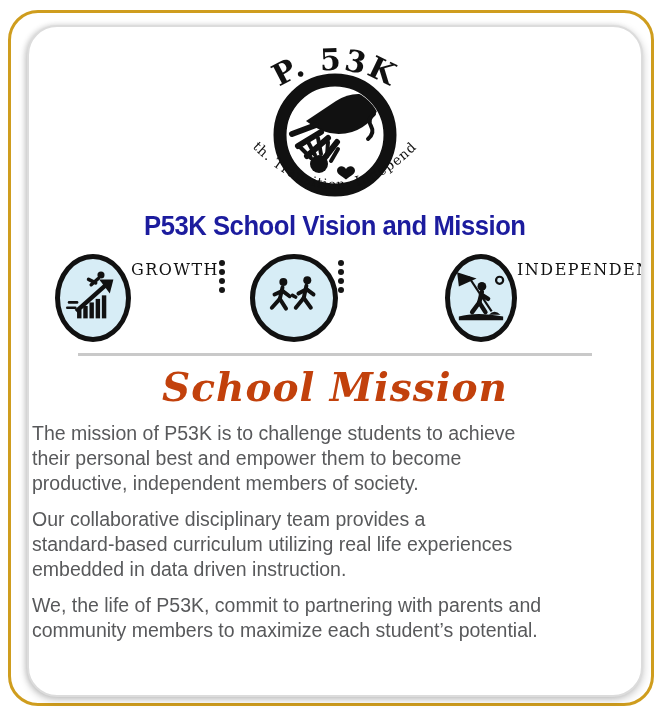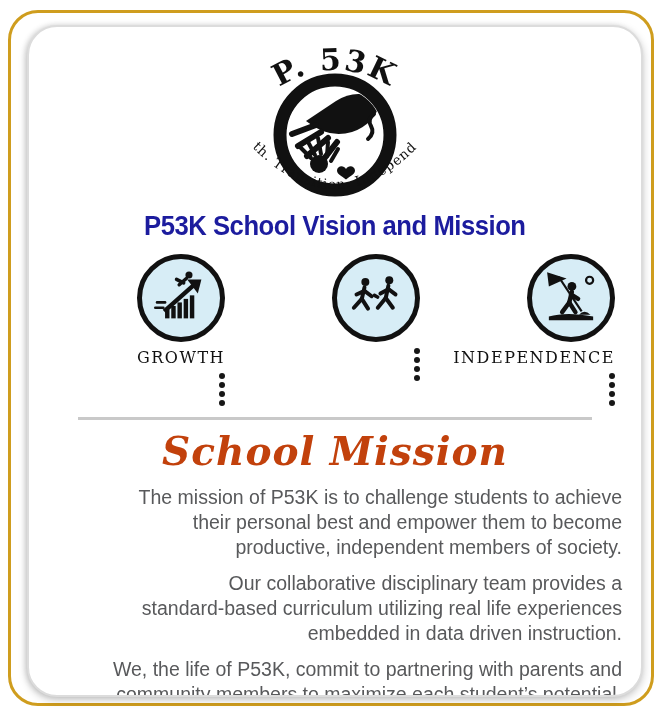--- a/index.html
+++ b/index.html
@@ -10,34 +10,34 @@
               border-radius:30px;}
   .card{position:absolute;left:27px;top:25px;width:616px;height:672px;
         box-sizing:border-box;background:#fff;border:2px solid #dcdcdc;
         border-radius:30px;box-shadow:0 3px 8px rgba(0,0,0,.22), -2px 0 5px rgba(0,0,0,.10);
         display:flex;flex-direction:column;align-items:center;overflow:hidden;}
   .logo-wrap{margin-top:8px;width:190px;height:172px;flex:0 0 auto;}
   .heading{margin:4px 0 0 0;font-size:27px;font-weight:bold;
            color:var(--accent,#1c1c9e);letter-spacing:-.5px;
            transform:scaleX(.95);transform-origin:center;}
   .pillars{margin-top:12px;width:560px;display:flex;justify-content:space-between;}
-  .pillar{display:flex;flex-direction:column;align-items:flex-end;width:170px;}
+  .pillar{display:flex;flex-direction:row;align-items:flex-start;width:170px;}
   .icon-circle{width:88px;height:88px;box-sizing:border-box;border:5px solid #111;
                border-radius:50%;background:var(--iconfill,#d7edf6);
                display:flex;align-items:center;justify-content:center;}
   .pillar-label{margin-top:6px;font-family:"DejaVu Serif","Liberation Serif",serif;
                 font-size:16px;letter-spacing:1.5px;color:#111;white-space:nowrap;}
   .dots{margin-top:6px;display:flex;flex-direction:column;align-items:center;gap:3px;}
   .dots i{display:block;width:6px;height:6px;border-radius:50%;background:#161616;}
   .divider{margin-top:11px;width:514px;height:3px;background:#c9c9c9;flex:0 0 auto;}
   .mission-title{margin:8px 0 0 0;font-family:"DejaVu Serif","Liberation Serif",serif;
                  font-style:italic;font-weight:bold;font-size:39px;color:#c2410c;
                  letter-spacing:1px;}
-  .mission-p{margin:11px 0 0 0;width:100%;box-sizing:border-box;padding:0 19px;
-             text-align:right;white-space:pre-line;font-size:19.5px;line-height:25px;
+  .mission-p{margin:11px 0 0 0;width:100%;box-sizing:border-box;padding:0 3px;
+             text-align:left;white-space:pre-line;font-size:19.5px;line-height:25px;
              color:#58595b;}
   svg text{user-select:none;}
 </style>
 </head>
 <body>
 
 <div class="stage">
   <div class="gold-frame"></div>
 
   <div class="card">

